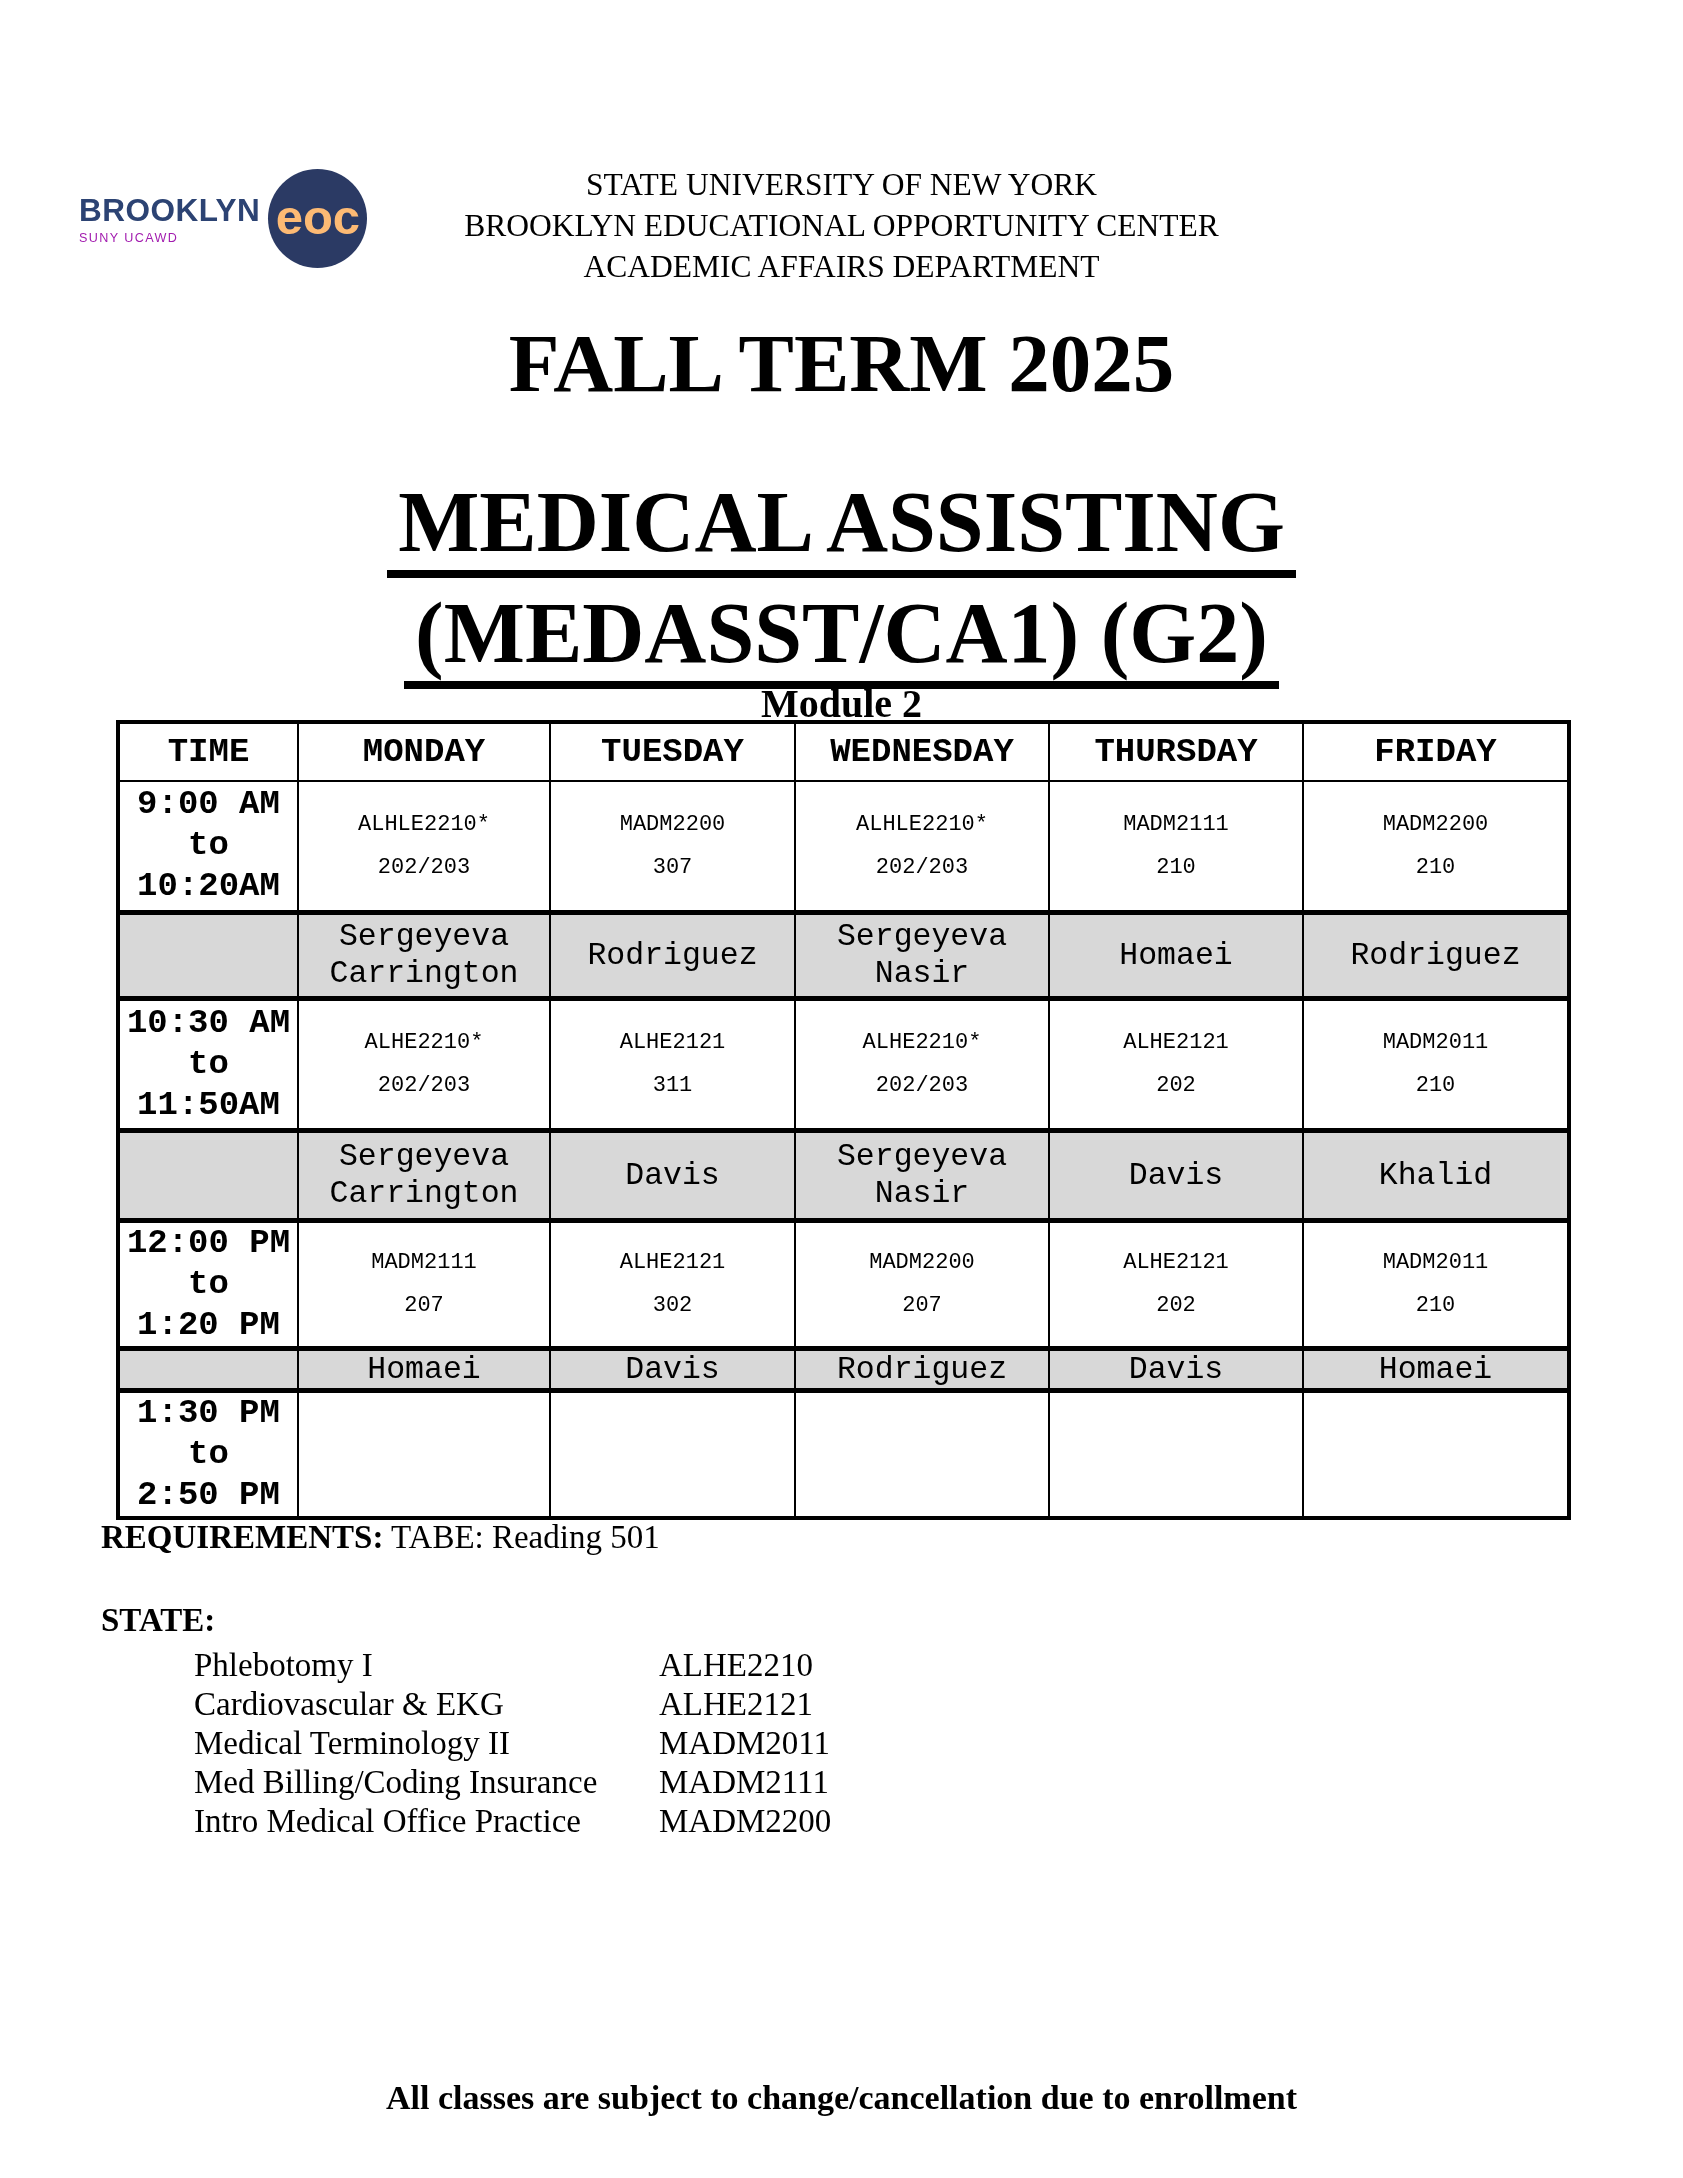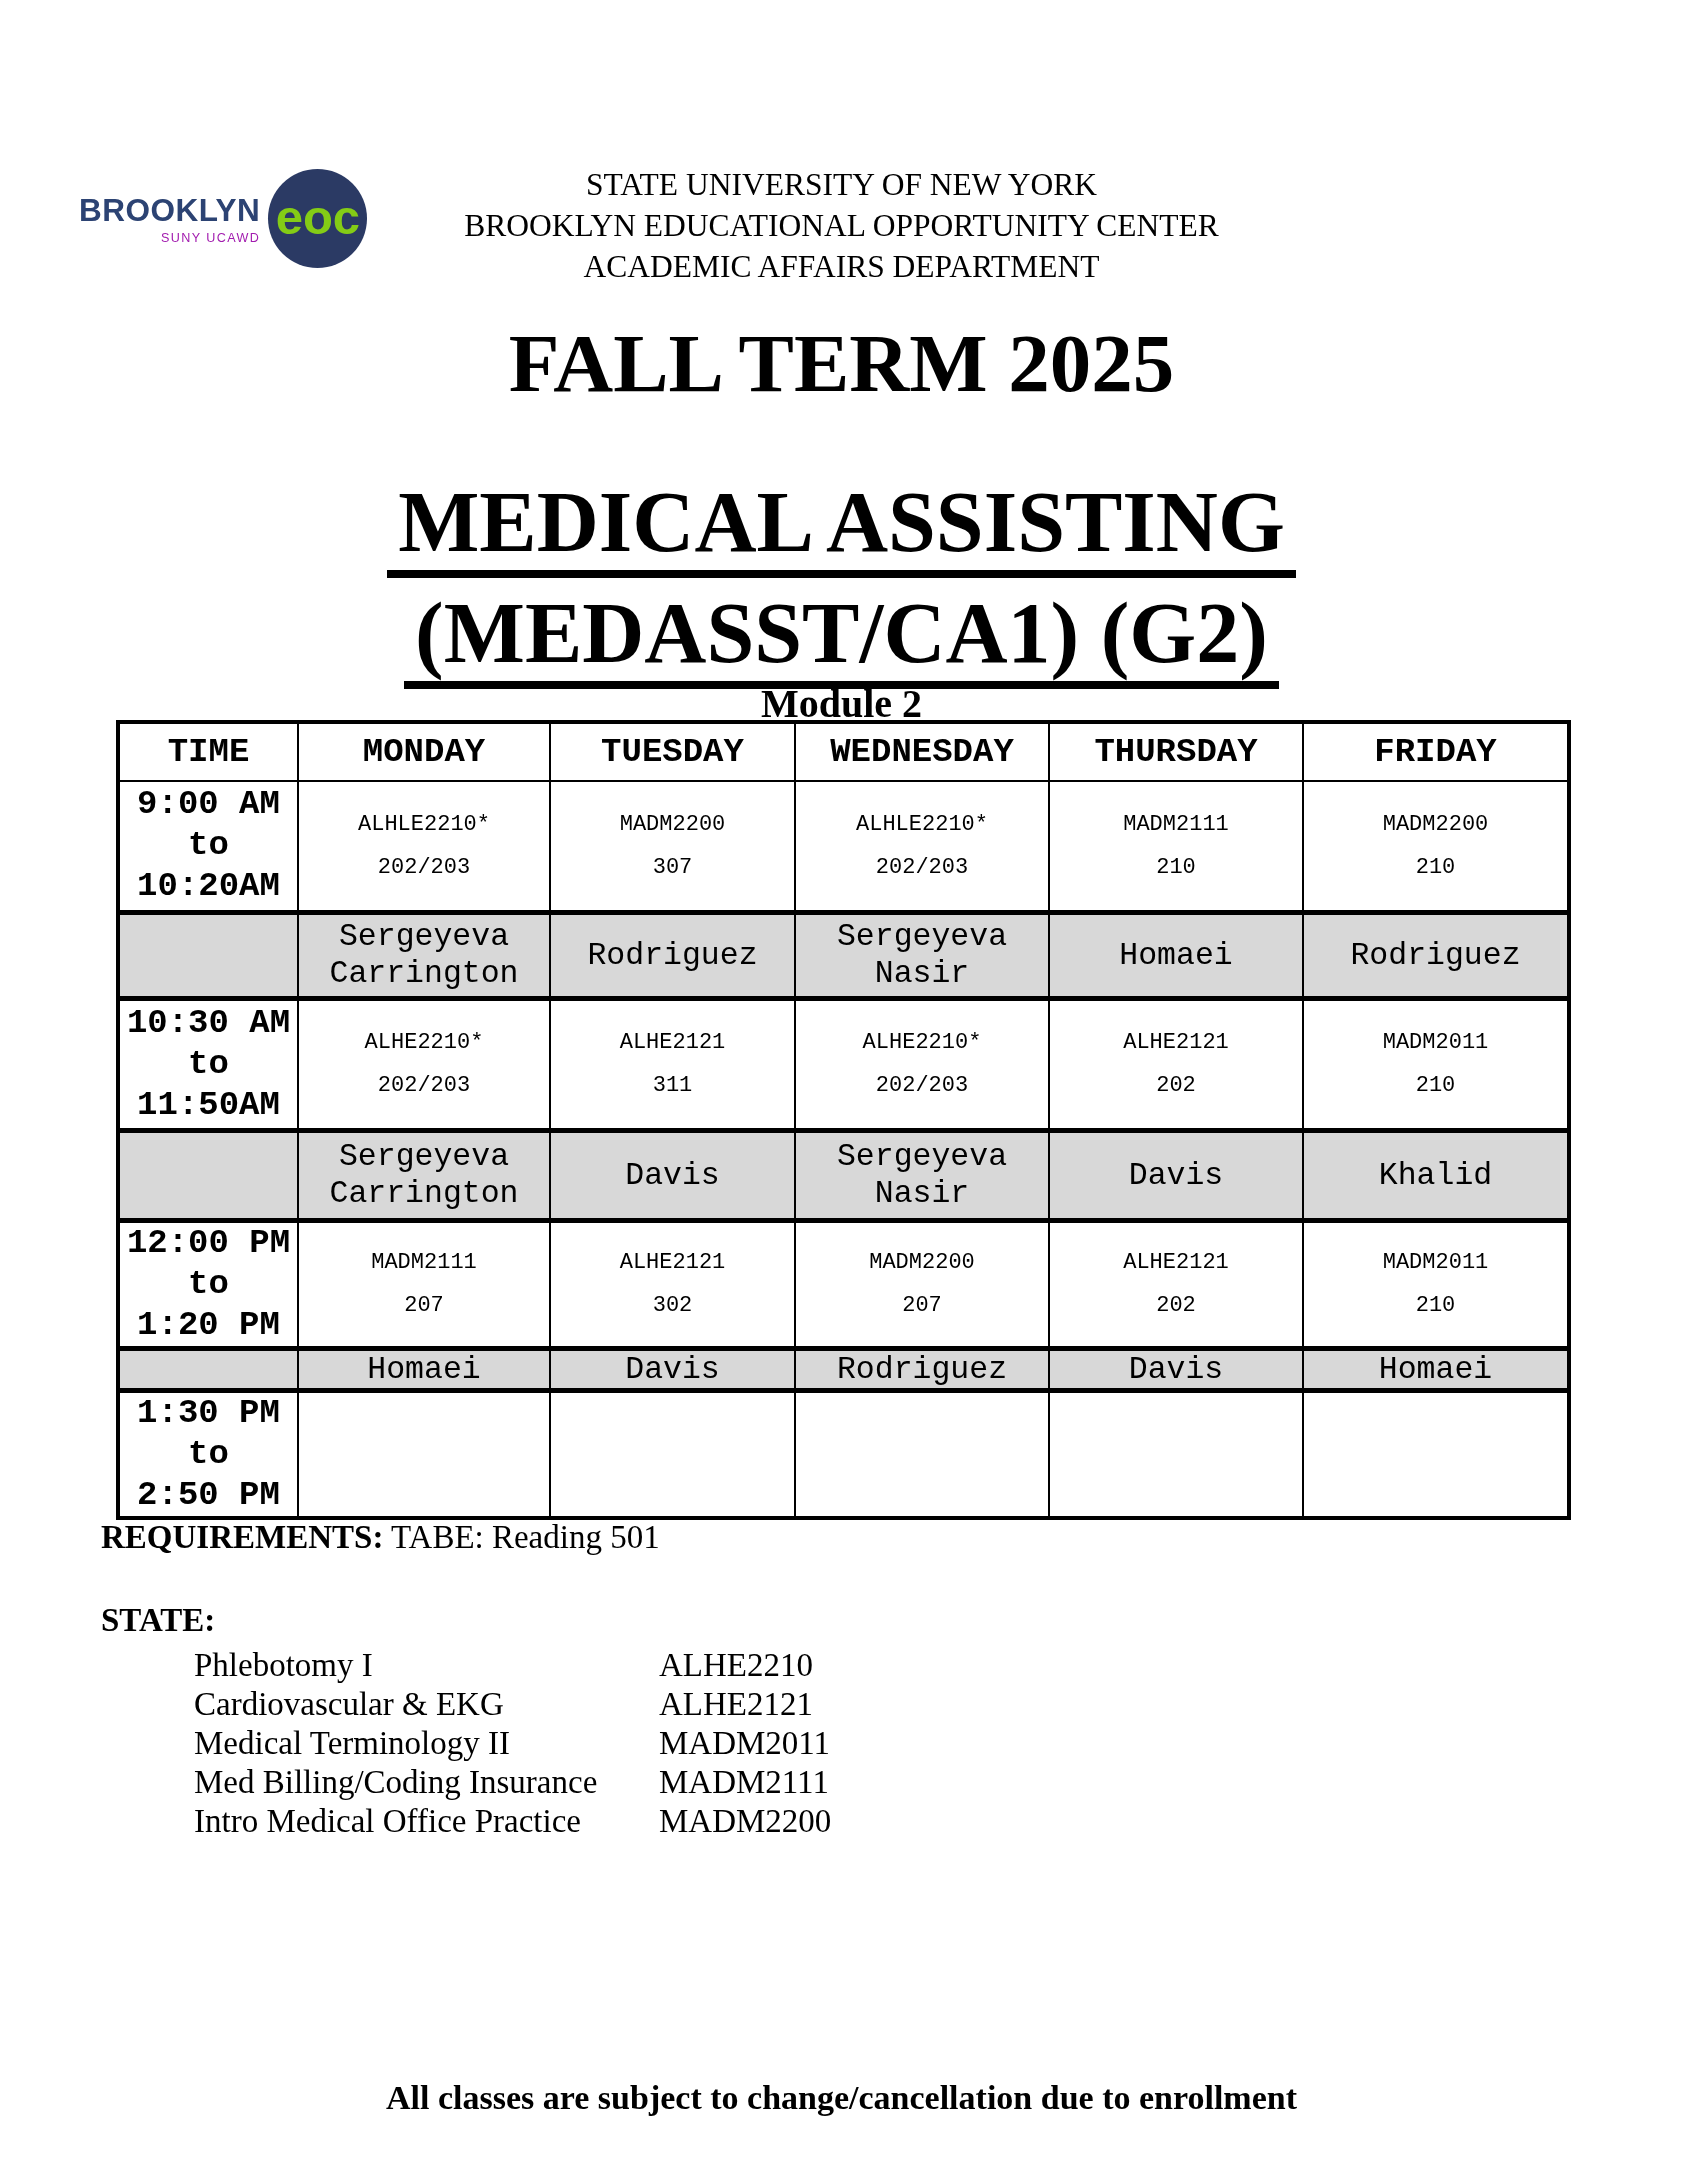--- a/index.html
+++ b/index.html
@@ -2,24 +2,24 @@
 <html style="font-size:14.4px"><head>
 <meta charset="utf-8">
 <style>
   * { margin:0; padding:0; box-sizing:border-box; }
   html,body { background:#fff; }
   body { font-family:"Liberation Serif", serif; color:#000; }
   .page { position:relative; width:1683px; height:2178px; background:#ffffff; overflow:hidden; }
 
   
   .logo { position:absolute; left:79px; top:169px; display:flex; align-items:center; gap:8px; }
-  .logo-textcol { display:flex; flex-direction:column; align-items:flex-end; }
+  .logo-textcol { display:flex; flex-direction:column; }
   .logo-brooklyn { font-family:"Liberation Sans", sans-serif; font-weight:bold; font-size:31.5px; color:#2c4373; letter-spacing:0.5px; }
   .logo-suny { font-family:"Liberation Sans", sans-serif; font-size:12.6px; color:#a21caf; letter-spacing:1.4px; margin-top:2.7px; }
-  .logo-circle { width:99px; height:99px; border-radius:50%; background:#2b3a64; color:#84cc16;
+  .logo-circle { width:99px; height:99px; border-radius:50%; background:#2b3a64; color:#fdba74;
                  display:flex; align-items:center; justify-content:center;
                  font-family:"Liberation Sans", sans-serif; font-weight:bold; font-size:49px; padding-bottom:3.6px; }
 
   
   .masthead { position:absolute; top:164px; left:0; width:100%; text-align:center;
               font-size:31.5px; line-height:41px; }
 
   
   .title-term { position:absolute; top:315px; left:0; width:100%; text-align:center;
                 font-size:83px; font-weight:bold; }

